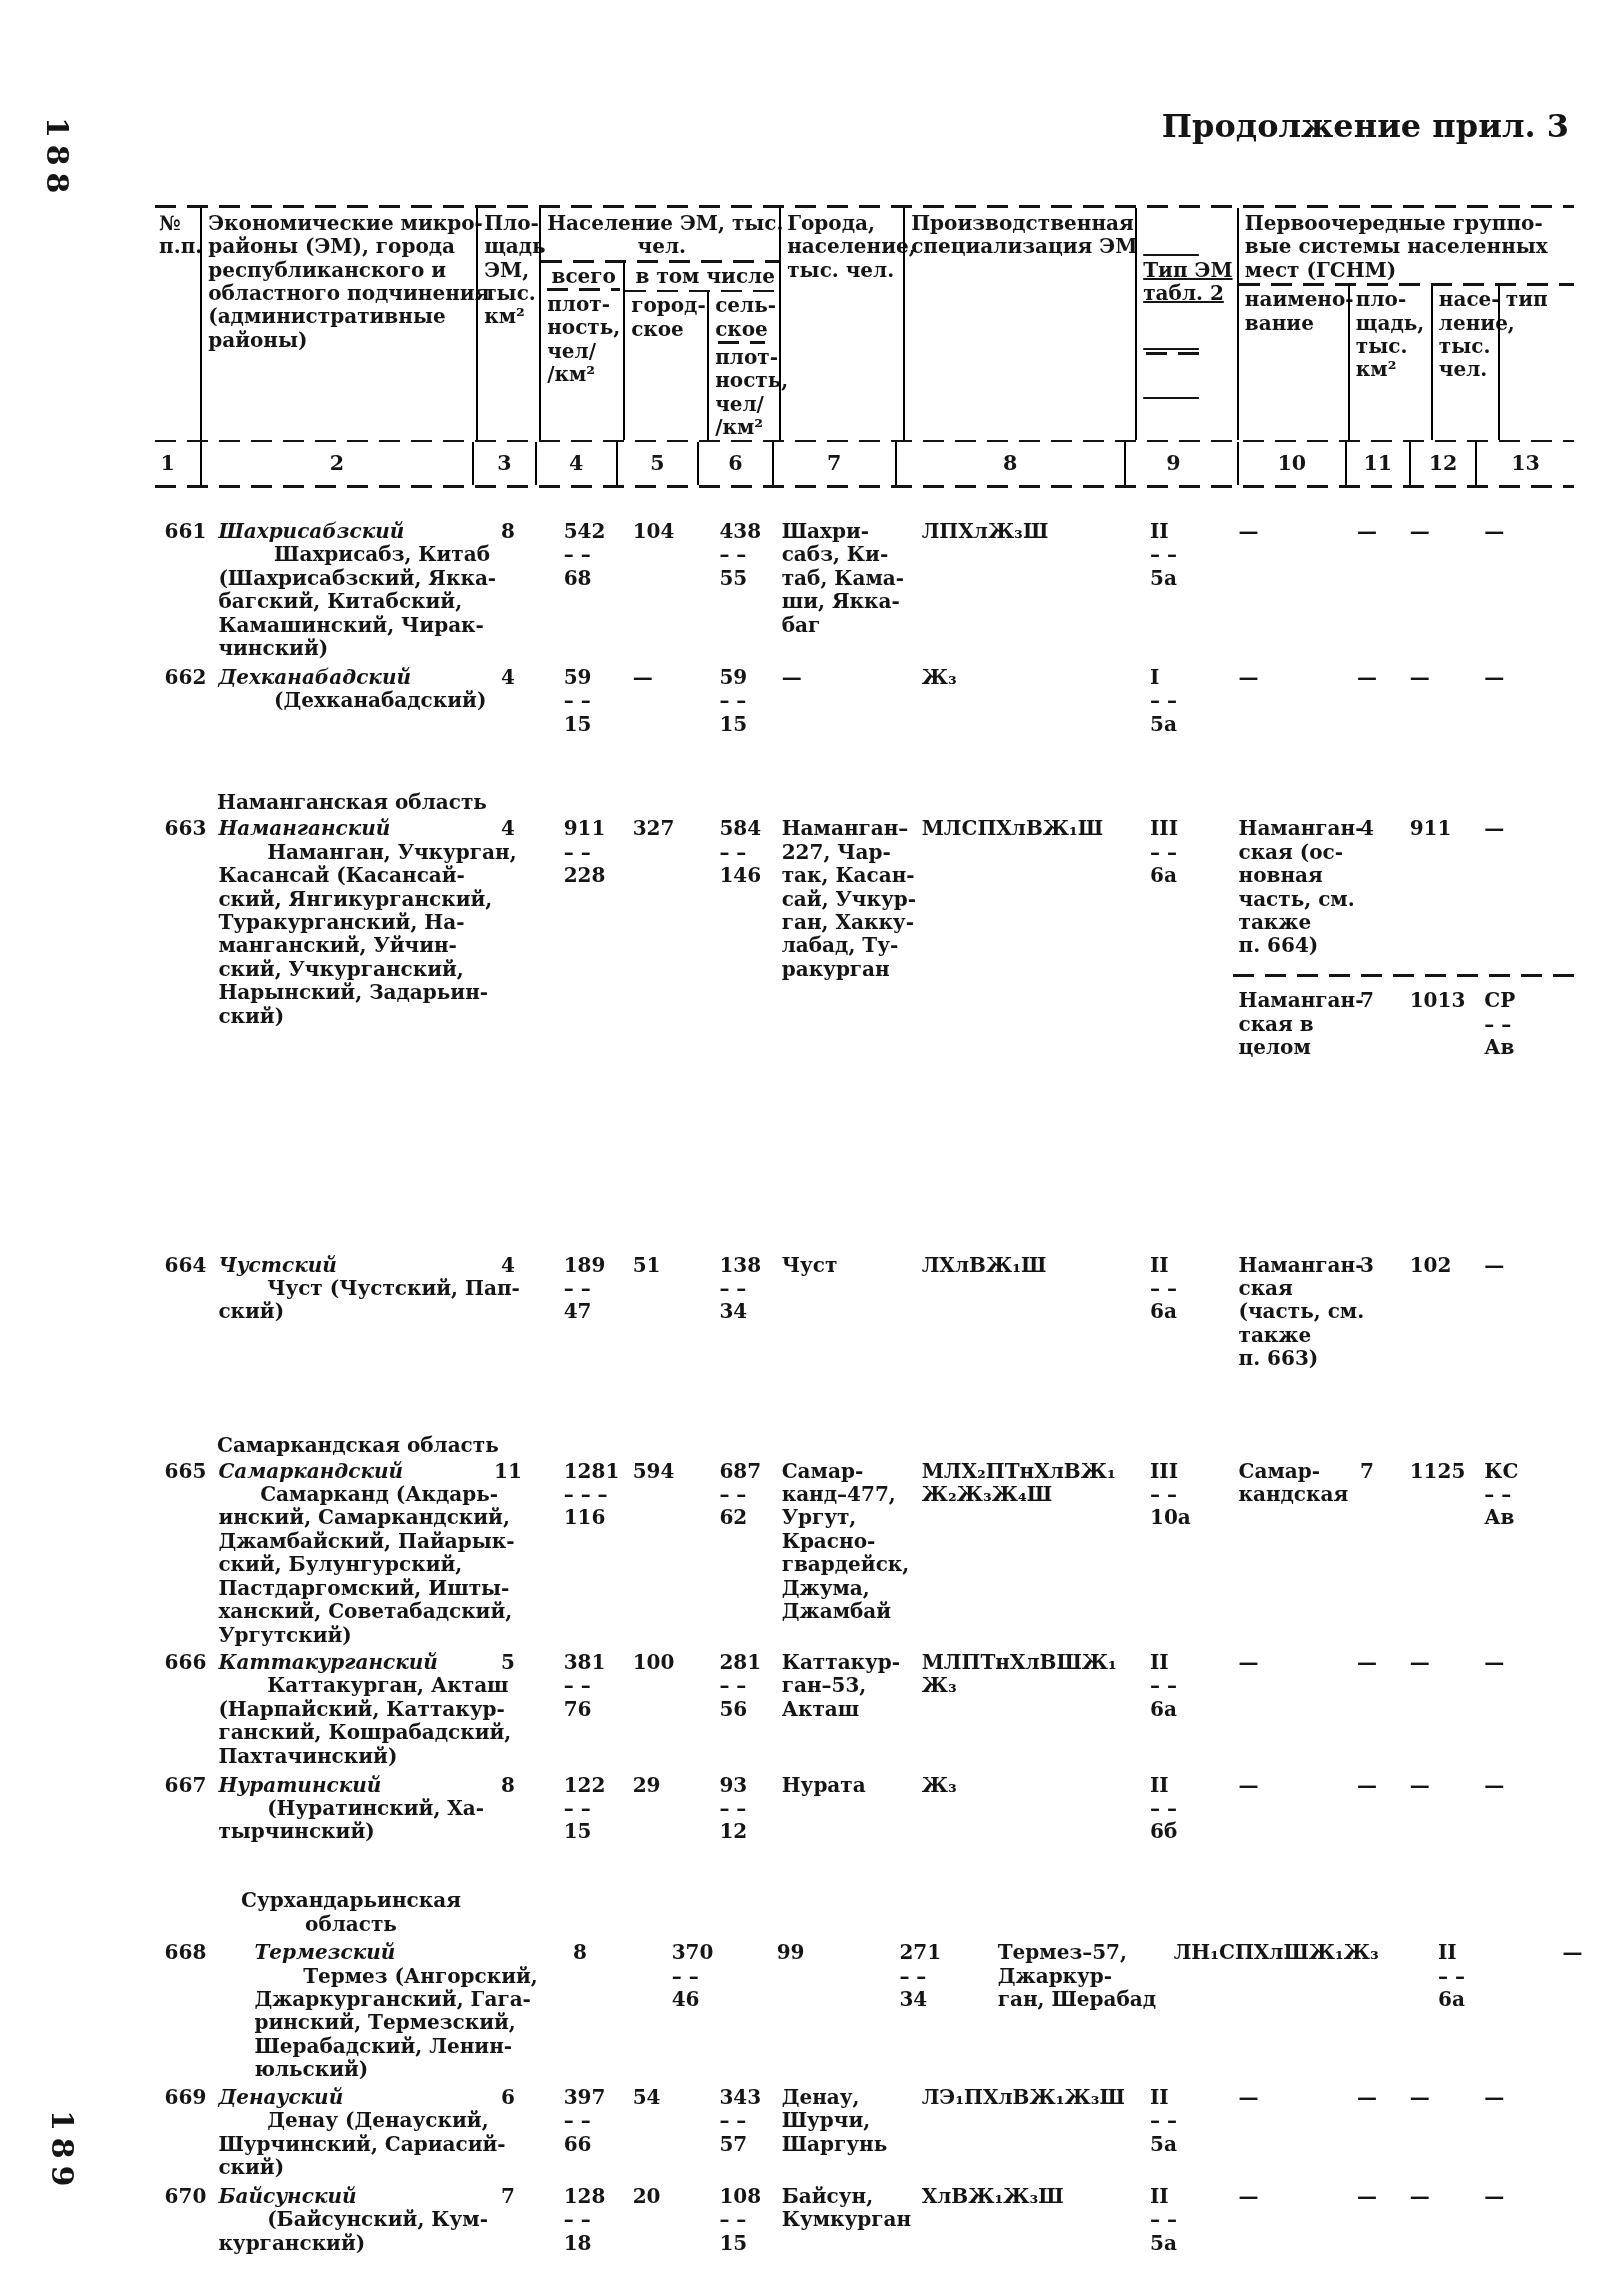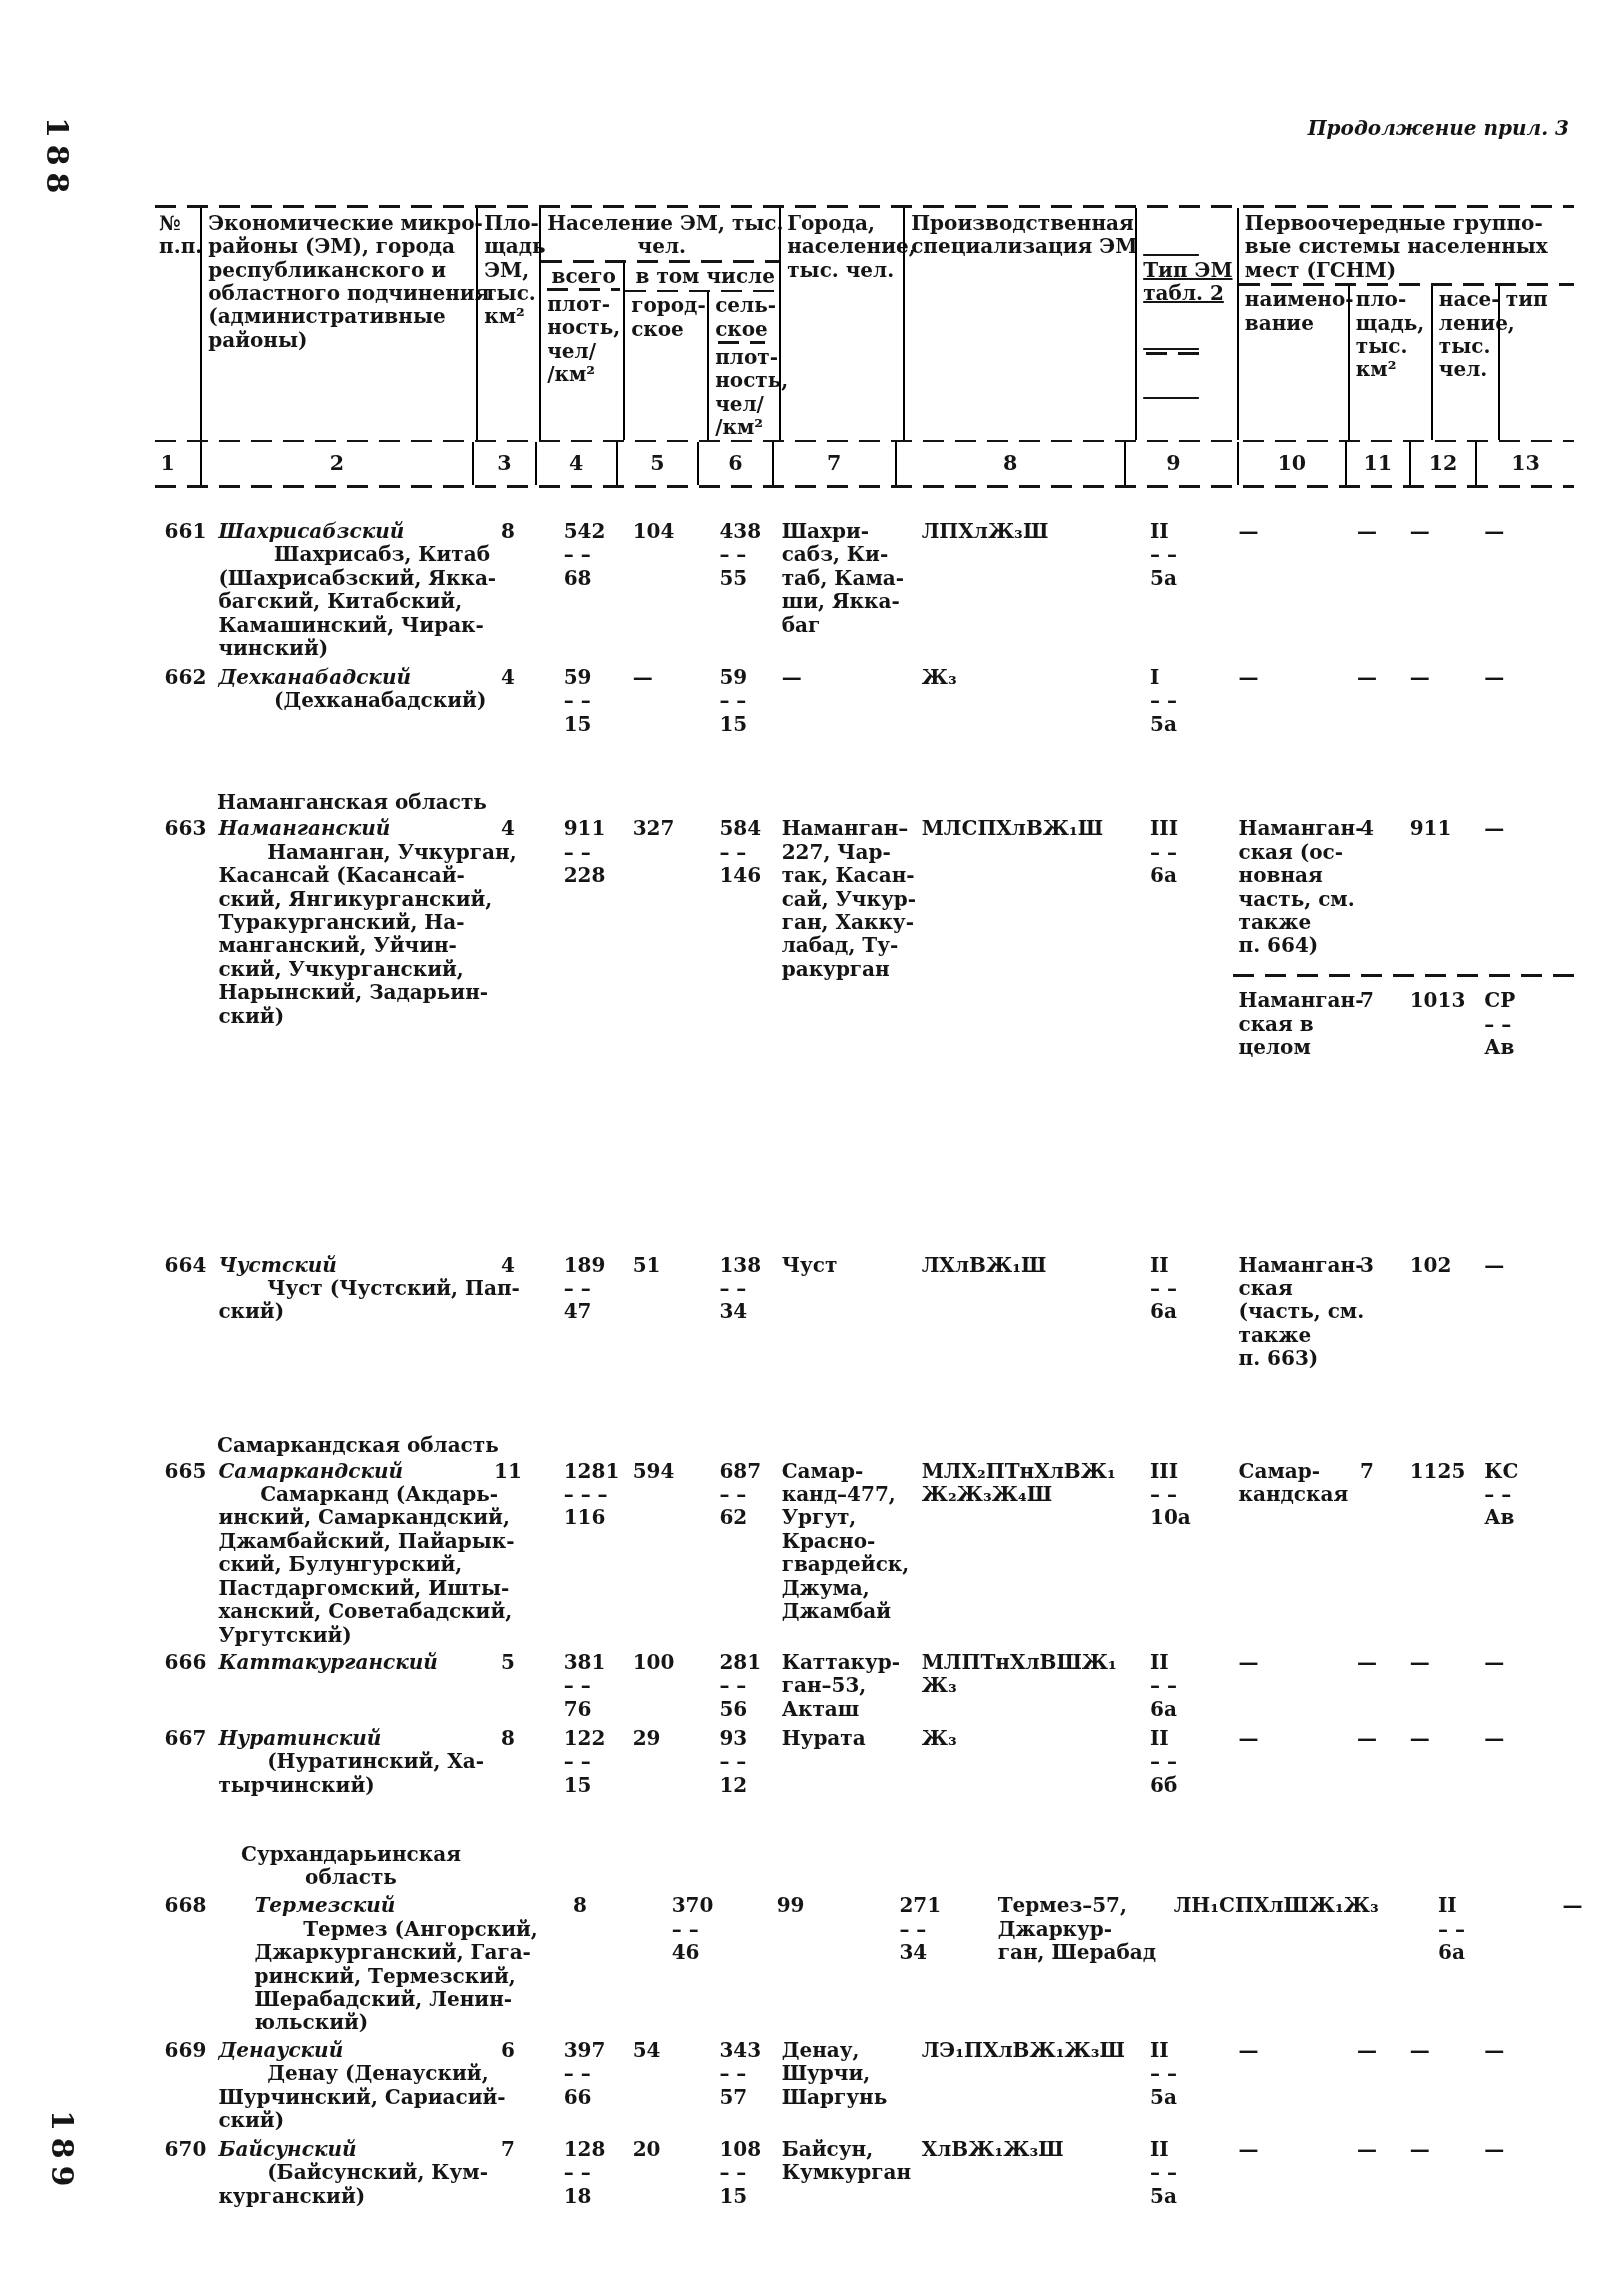--- a/index.html
+++ b/index.html
@@ -17,23 +17,22 @@
     writing-mode:vertical-lr;
     font-size:30px;
     letter-spacing:6.9px;
     font-weight:700;
     white-space:pre;
   }
   #pagenum-top{left:40px;top:117px;}
   #pagenum-bottom{left:45px;top:2110px;}
   .page-note{
     position:absolute;
-    top:116px;right:54px;
-    font-style:italic;
-    font-size:20px;
+    top:107px;right:54px;
+    font-size:32px;
     white-space:pre;
   }
   #table-wrap{
     position:absolute;
     left:155px;top:205px;
     width:1419px;
   }
   .dashes{
     height:2.7px;
     background:repeating-linear-gradient(90deg,#141414 0 20.6px,transparent 20.6px 32px);
@@ -396,21 +395,24 @@
           <div class="c c9">III
 – –
 10а</div>
           <div class="c gsnm"><div class="gi"><div class="gc g1">Самар-
 кандская</div><div class="gc g2">7</div><div class="gc g3">1125</div><div class="gc g4">КС
 – –
 Ав</div></div></div>
         </div>
         <div class="trow" id="row-666">
           <div class="c c1">666</div>
-          <div class="c c2"><div class="em-name">Каттакурганский</div></div>
+          <div class="c c2"><div class="em-name">Каттакурганский</div><div class="em-rest">       Каттакурган, Акташ
+(Нарпайский, Каттакур-
+ганский, Кошрабадский,
+Пахтачинский)</div></div>
           <div class="c c3">5</div>
           <div class="c c4">381
 – –
 76</div>
           <div class="c c5">100</div>
           <div class="c c6">281
 – –
 56</div>
           <div class="c c7">Каттакур-
 ган–53,

